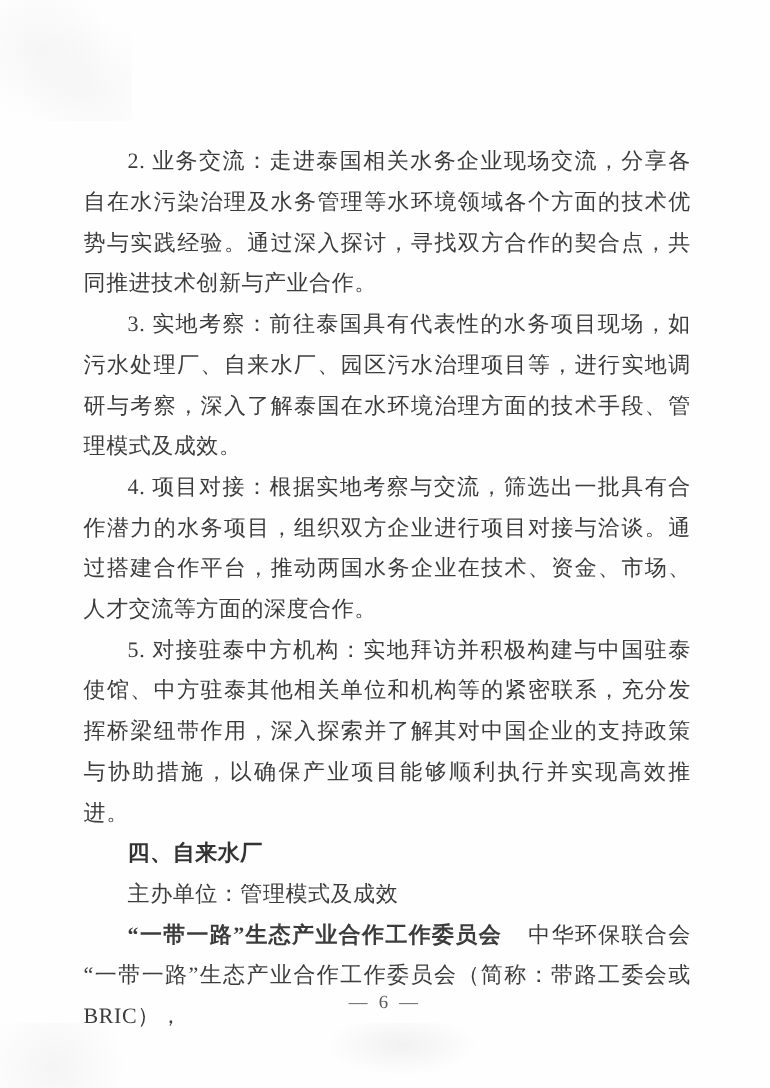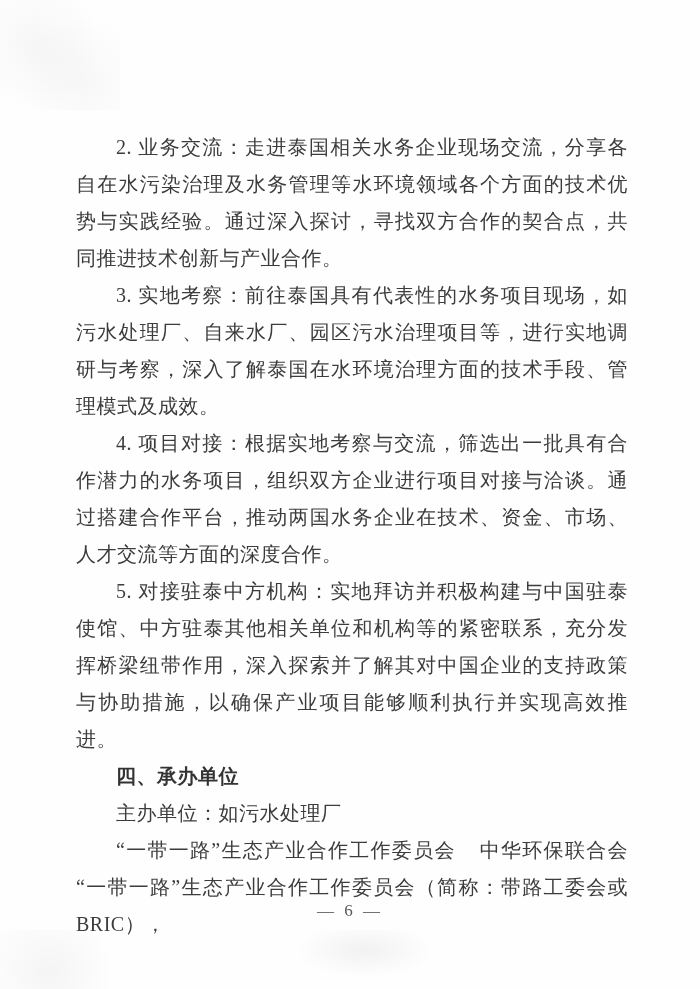--- a/index.html
+++ b/index.html
@@ -29,21 +29,21 @@
   .content p {
     margin: 0;
     padding: 0;
     text-indent: 2em;
   }
   .section-heading {
     font-weight: bold;
     color: #333333;
   }
   .committee-title {
-    font-weight: normal;
+    font-weight: bold;
     margin-right: 24px;
   }
   .footer {
     position: absolute;
     top: 899px;
     left: 0;
     width: 700px;
     text-align: center;
     color: #5a5a5a;
     font-size: 17px;
@@ -78,22 +78,22 @@
   <div class="noise noise-tl"></div>
   <div class="noise noise-bl"></div>
   <div class="noise noise-bc"></div>
 
   <div class="content">
     <p>2. 业务交流：走进泰国相关水务企业现场交流，分享各自在水污染治理及水务管理等水环境领域各个方面的技术优势与实践经验。通过深入探讨，寻找双方合作的契合点，共同推进技术创新与产业合作。</p>
     <p>3. 实地考察：前往泰国具有代表性的水务项目现场，如污水处理厂、自来水厂、园区污水治理项目等，进行实地调研与考察，深入了解泰国在水环境治理方面的技术手段、管理模式及成效。</p>
     <p>4. 项目对接：根据实地考察与交流，筛选出一批具有合作潜力的水务项目，组织双方企业进行项目对接与洽谈。通过搭建合作平台，推动两国水务企业在技术、资金、市场、人才交流等方面的深度合作。</p>
     <p>5. 对接驻泰中方机构：实地拜访并积极构建与中国驻泰使馆、中方驻泰其他相关单位和机构等的紧密联系，充分发挥桥梁纽带作用，深入探索并了解其对中国企业的支持政策与协助措施，以确保产业项目能够顺利执行并实现高效推进。</p>
 
-    <p class="section-heading">四、承办单位</p>
+    <p class="section-heading">四、自来水厂</p>
 
-    <p>主办单位：如污水处理厂</p>
+    <p>主办单位：管理模式及成效</p>
 
     <p><strong class="committee-title">“一带一路”生态产业合作工作委员会</strong><span>中华环保联合会“一带一路”生态产业合作工作委员会（简称：带路工委会或 BRIC），</span></p>
   </div>
 
   <div class="footer">— 6 —</div>
 
 </div>
 
 </body></html>

